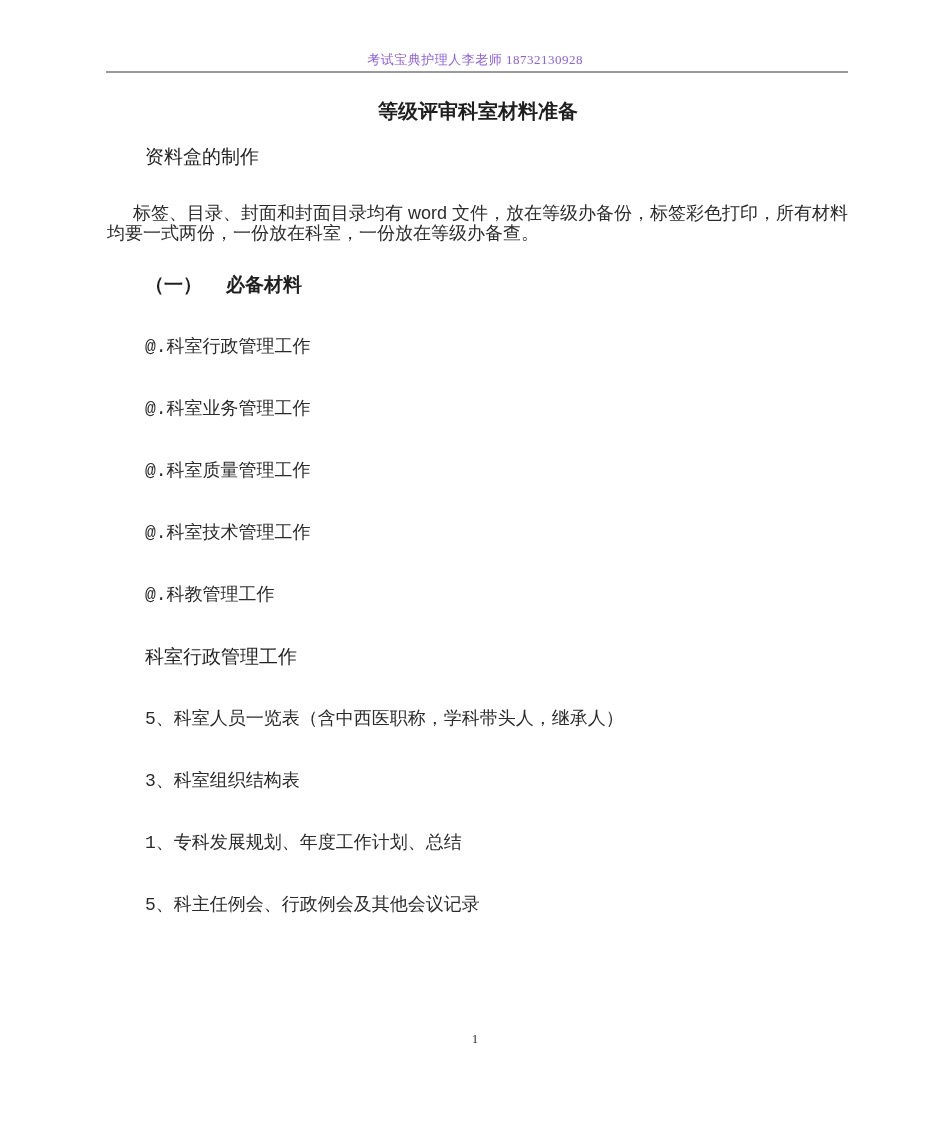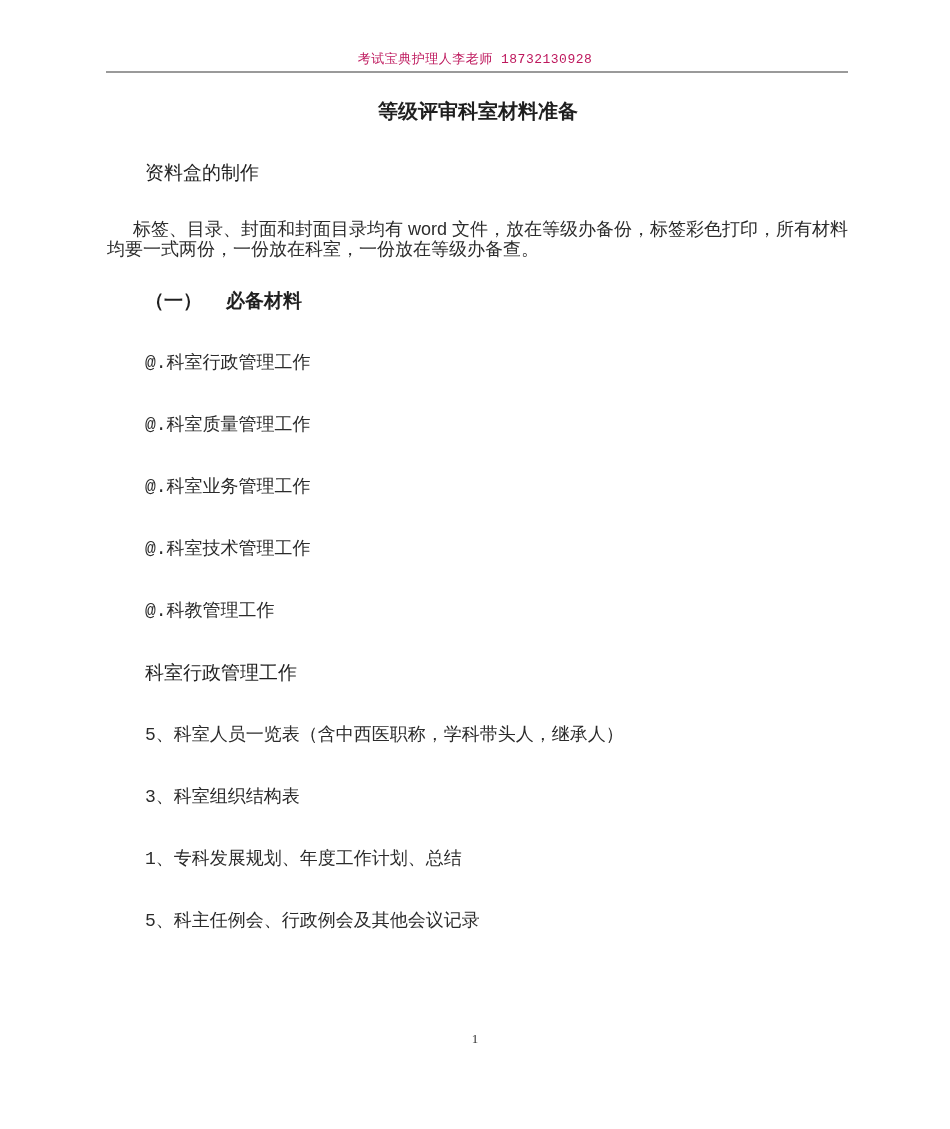--- a/index.html
+++ b/index.html
@@ -17,42 +17,42 @@
     color: #262626;
   }
   
   .page-header {
     position: absolute;
     top: 0; left: 0; right: 0;
   }
   .header-text {
     margin-top: 52px;
     text-align: center;
-    font-family: Liberation Mono, monospace;
+    font-family: Liberation Serif, serif;
     font-size: 13px;
     line-height: 15px;
-    color: #be185d;
+    color: #8b5cf6;
     letter-spacing: 0.5px;
   }
   .header-rule {
     margin: 4px 0 0 106px;
     width: 742px;
     height: 2px;
     background: #9a9a9a;
   }
   
   .content {
     position: absolute;
     top: 73px;
     left: 107px;
     width: 742px;
   }
   .doc-title {
     margin-top: 22px;
-    margin-bottom: 30px;
+    margin-bottom: 14px;
     text-align: center;
     font-size: 20px;
     font-weight: bold;
     line-height: 32px;
     color: #1f1f1f;
   }
   .h2 {
     font-size: 19px;
     font-weight: normal;
     line-height: 32px;
@@ -113,22 +113,22 @@
 
     <div class="h2">资料盒的制作</div>
 
     <div class="para">标签、目录、封面和封面目录均有 word 文件，放在等级办备份，标签彩色打印，所有材料均要一式两份，一份放在科室，一份放在等级办备查。</div>
 
     <div class="h3">
       <span>（一）</span><span class="h3-gap"></span><span>必备材料</span>
     </div>
 
     <div class="list-item">@.科室行政管理工作</div>
+    <div class="list-item">@.科室业务管理工作</div>
     <div class="list-item">@.科室质量管理工作</div>
-    <div class="list-item">@.科室业务管理工作</div>
     <div class="list-item">@.科室技术管理工作</div>
     <div class="list-item">@.科教管理工作</div>
 
     <div class="h2">科室行政管理工作</div>
 
     <div class="list-item">5、科室人员一览表（含中西医职称，学科带头人，继承人）</div>
     <div class="list-item">3、科室组织结构表</div>
     <div class="list-item">1、专科发展规划、年度工作计划、总结</div>
     <div class="list-item">5、科主任例会、行政例会及其他会议记录</div>
 

